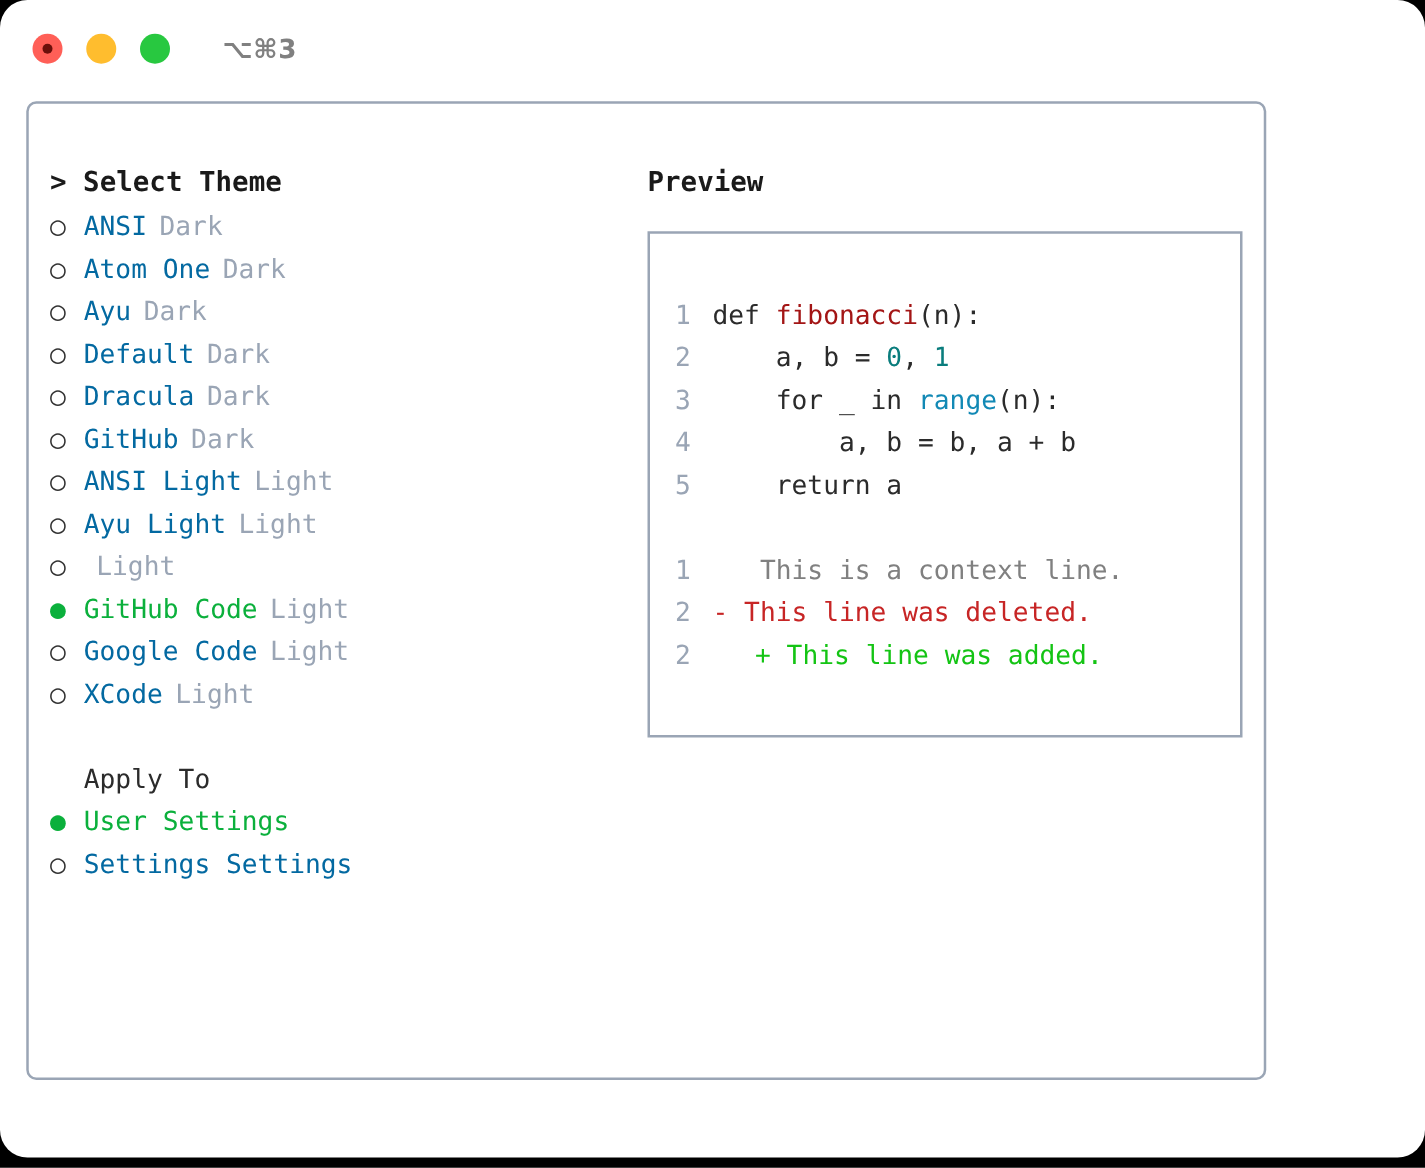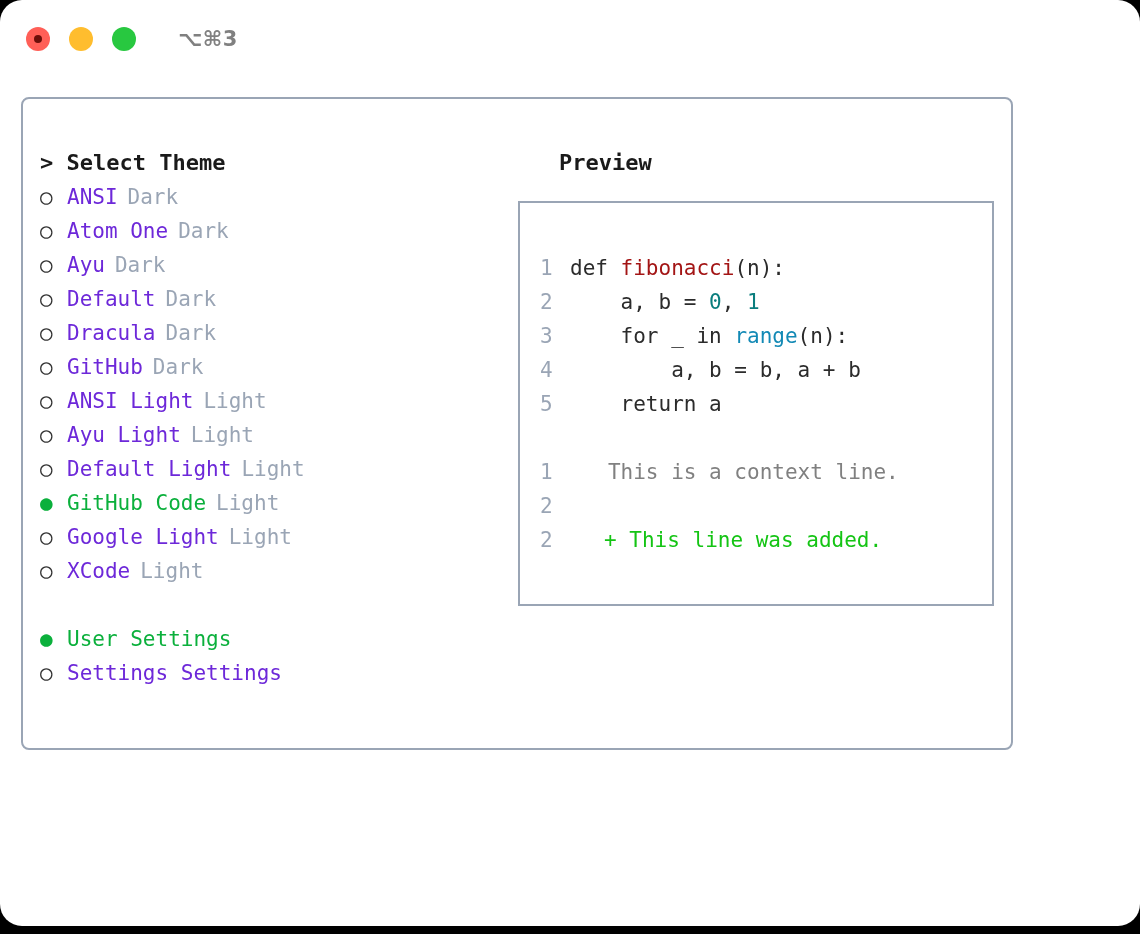--- a/index.html
+++ b/index.html
@@ -49,23 +49,23 @@
     font-size: 21px;
     font-weight: 700;
     color: #808080;
     letter-spacing: 0.5px;
   }
 
   
   .panel {
     position: absolute;
     left: 21px;
-    top: 97px;
+    top: 81px;
     width: 992px;
-    height: 653px;
+    height: 783px;
     border: 2px solid #9aa5b5;
     border-radius: 8px;
     background: #ffffff;
   }
 
   .panel-inner {
     position: relative;
     width: 100%;
     height: 100%;
     padding: 47px 0 0 17px;
@@ -98,21 +98,21 @@
   }
   .bullet {
     display: inline-block;
     width: 27px;
     flex: 0 0 27px;
     font-size: 21px;
     line-height: 34px;
     color: #333333;
   }
   .bullet.on { color: #0bb03c; }
-  .opt-label { color: #6d28d9; }
+  .opt-label { color: #0369a1; }
   .opt-label.sel { color: #0bb03c; }
   .badge {
     color: #9aa5b5;
     margin-left: 10px;
   }
 
   .spacer-row { height: 34px; }
 
   .apply-head {
     font-size: 21px;
@@ -137,21 +137,20 @@
     flex: 1 1 auto;
     padding-left: 16px;
   }
   .preview-head {
     font-size: 22px;
     font-weight: 700;
     color: #1a1a1a;
     line-height: 34px;
     height: 34px;
     white-space: pre;
-    margin-left: 41px;
   }
   .code-box {
     margin-top: 21px;
     width: 476px;
     height: 405px;
     border: 2px solid #9aa5b5;
     background: #ffffff;
     padding: 48px 0 0 20px;
   }
   .code-line {
@@ -202,28 +201,29 @@
 
         <div id="theme-list">
             <div class="opt-row"><span class="bullet">○</span><span class="opt-label">ANSI</span><span class="badge">Dark</span></div>
             <div class="opt-row"><span class="bullet">○</span><span class="opt-label">Atom One</span><span class="badge">Dark</span></div>
             <div class="opt-row"><span class="bullet">○</span><span class="opt-label">Ayu</span><span class="badge">Dark</span></div>
             <div class="opt-row"><span class="bullet">○</span><span class="opt-label">Default</span><span class="badge">Dark</span></div>
             <div class="opt-row"><span class="bullet">○</span><span class="opt-label">Dracula</span><span class="badge">Dark</span></div>
             <div class="opt-row"><span class="bullet">○</span><span class="opt-label">GitHub</span><span class="badge">Dark</span></div>
             <div class="opt-row"><span class="bullet">○</span><span class="opt-label">ANSI Light</span><span class="badge">Light</span></div>
             <div class="opt-row"><span class="bullet">○</span><span class="opt-label">Ayu Light</span><span class="badge">Light</span></div>
-            <div class="opt-row"><span class="bullet">○</span><span class="opt-label">Default Light</span><span class="badge">Light</span></div>
+            <div class="opt-row"><span class="bullet">○</span><span class="badge">Light</span></div>
             <div class="opt-row"><span class="bullet on">●</span><span class="opt-label sel">GitHub Code</span><span class="badge">Light</span></div>
-            <div class="opt-row"><span class="bullet">○</span><span class="opt-label">Google Light</span><span class="badge">Light</span></div>
+            <div class="opt-row"><span class="bullet">○</span><span class="opt-label">Google Code</span><span class="badge">Light</span></div>
             <div class="opt-row"><span class="bullet">○</span><span class="opt-label">XCode</span><span class="badge">Light</span></div>
           </div>
 
         <div class="spacer-row"></div>
 
+        <div class="apply-head">Apply To</div>
 
         <div id="apply-list">
             <div class="opt-row"><span class="bullet on">●</span><span class="opt-label sel">User Settings</span></div>
             <div class="opt-row"><span class="bullet">○</span><span class="opt-label">Settings Settings</span></div>
           </div>
 
       </div>
 
       <div class="right-col">
         <div class="preview-head">Preview</div>
@@ -232,21 +232,21 @@
           <div id="code-lines">
               <div class="code-line"><span class="lineno">1</span><span class="code-text">def </span><span class="tok-fn">fibonacci</span><span class="code-text">(n):</span></div>
               <div class="code-line"><span class="lineno">2</span><span class="code-text">    a, b = </span><span class="tok-num">0</span><span class="code-text">, </span><span class="tok-num">1</span></div>
               <div class="code-line"><span class="lineno">3</span><span class="code-text">    for _ in </span><span class="tok-call">range</span><span class="code-text">(n):</span></div>
               <div class="code-line"><span class="lineno">4</span><span class="code-text">        a, b = b, a + b</span></div>
               <div class="code-line"><span class="lineno">5</span><span class="code-text">    return a</span></div>
             </div>
           <div class="blank-line"></div>
           <div id="diff-lines">
               <div class="code-line"><span class="lineno">1</span><span class="diff-ctx">   This is a context line.</span></div>
-              <div class="code-line"><span class="lineno">2</span></div>
+              <div class="code-line"><span class="lineno">2</span><span class="diff-del">- This line was deleted.</span></div>
               <div class="code-line"><span class="lineno">2</span><span class="diff-add">+ This line was added.</span></div>
             </div>
         </div>
       </div>
 
     </div>
   </div>
 </div>
 
 </body></html>

